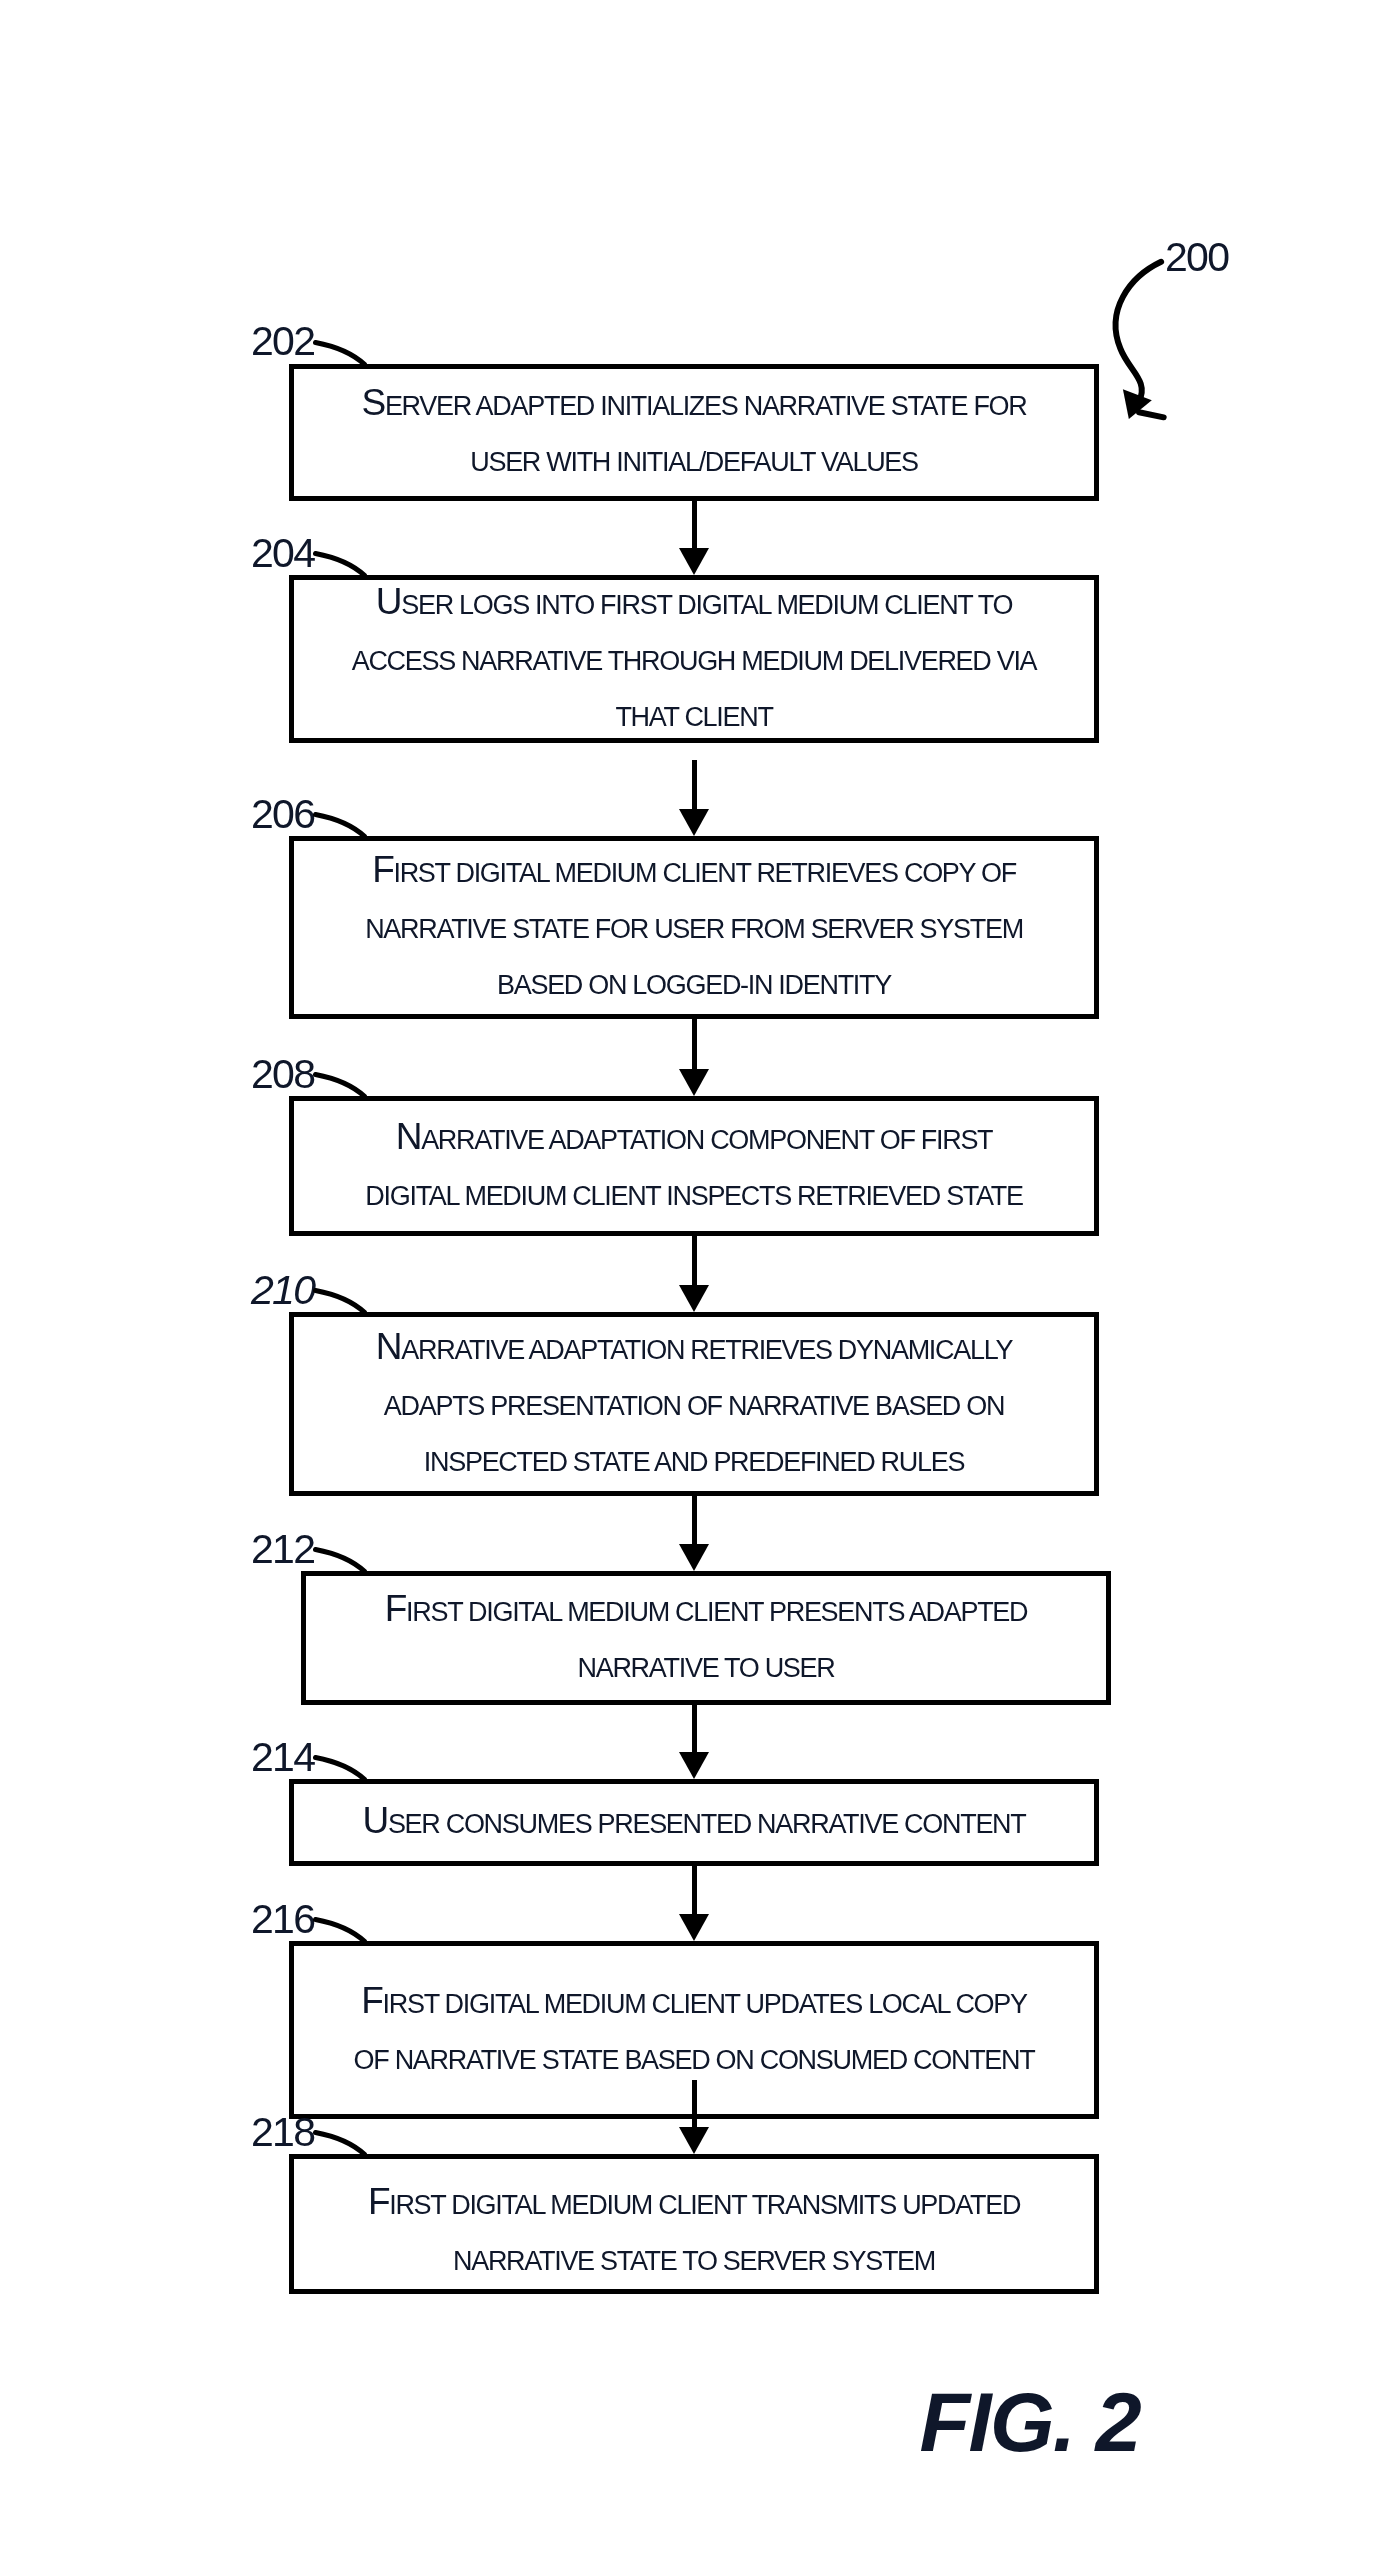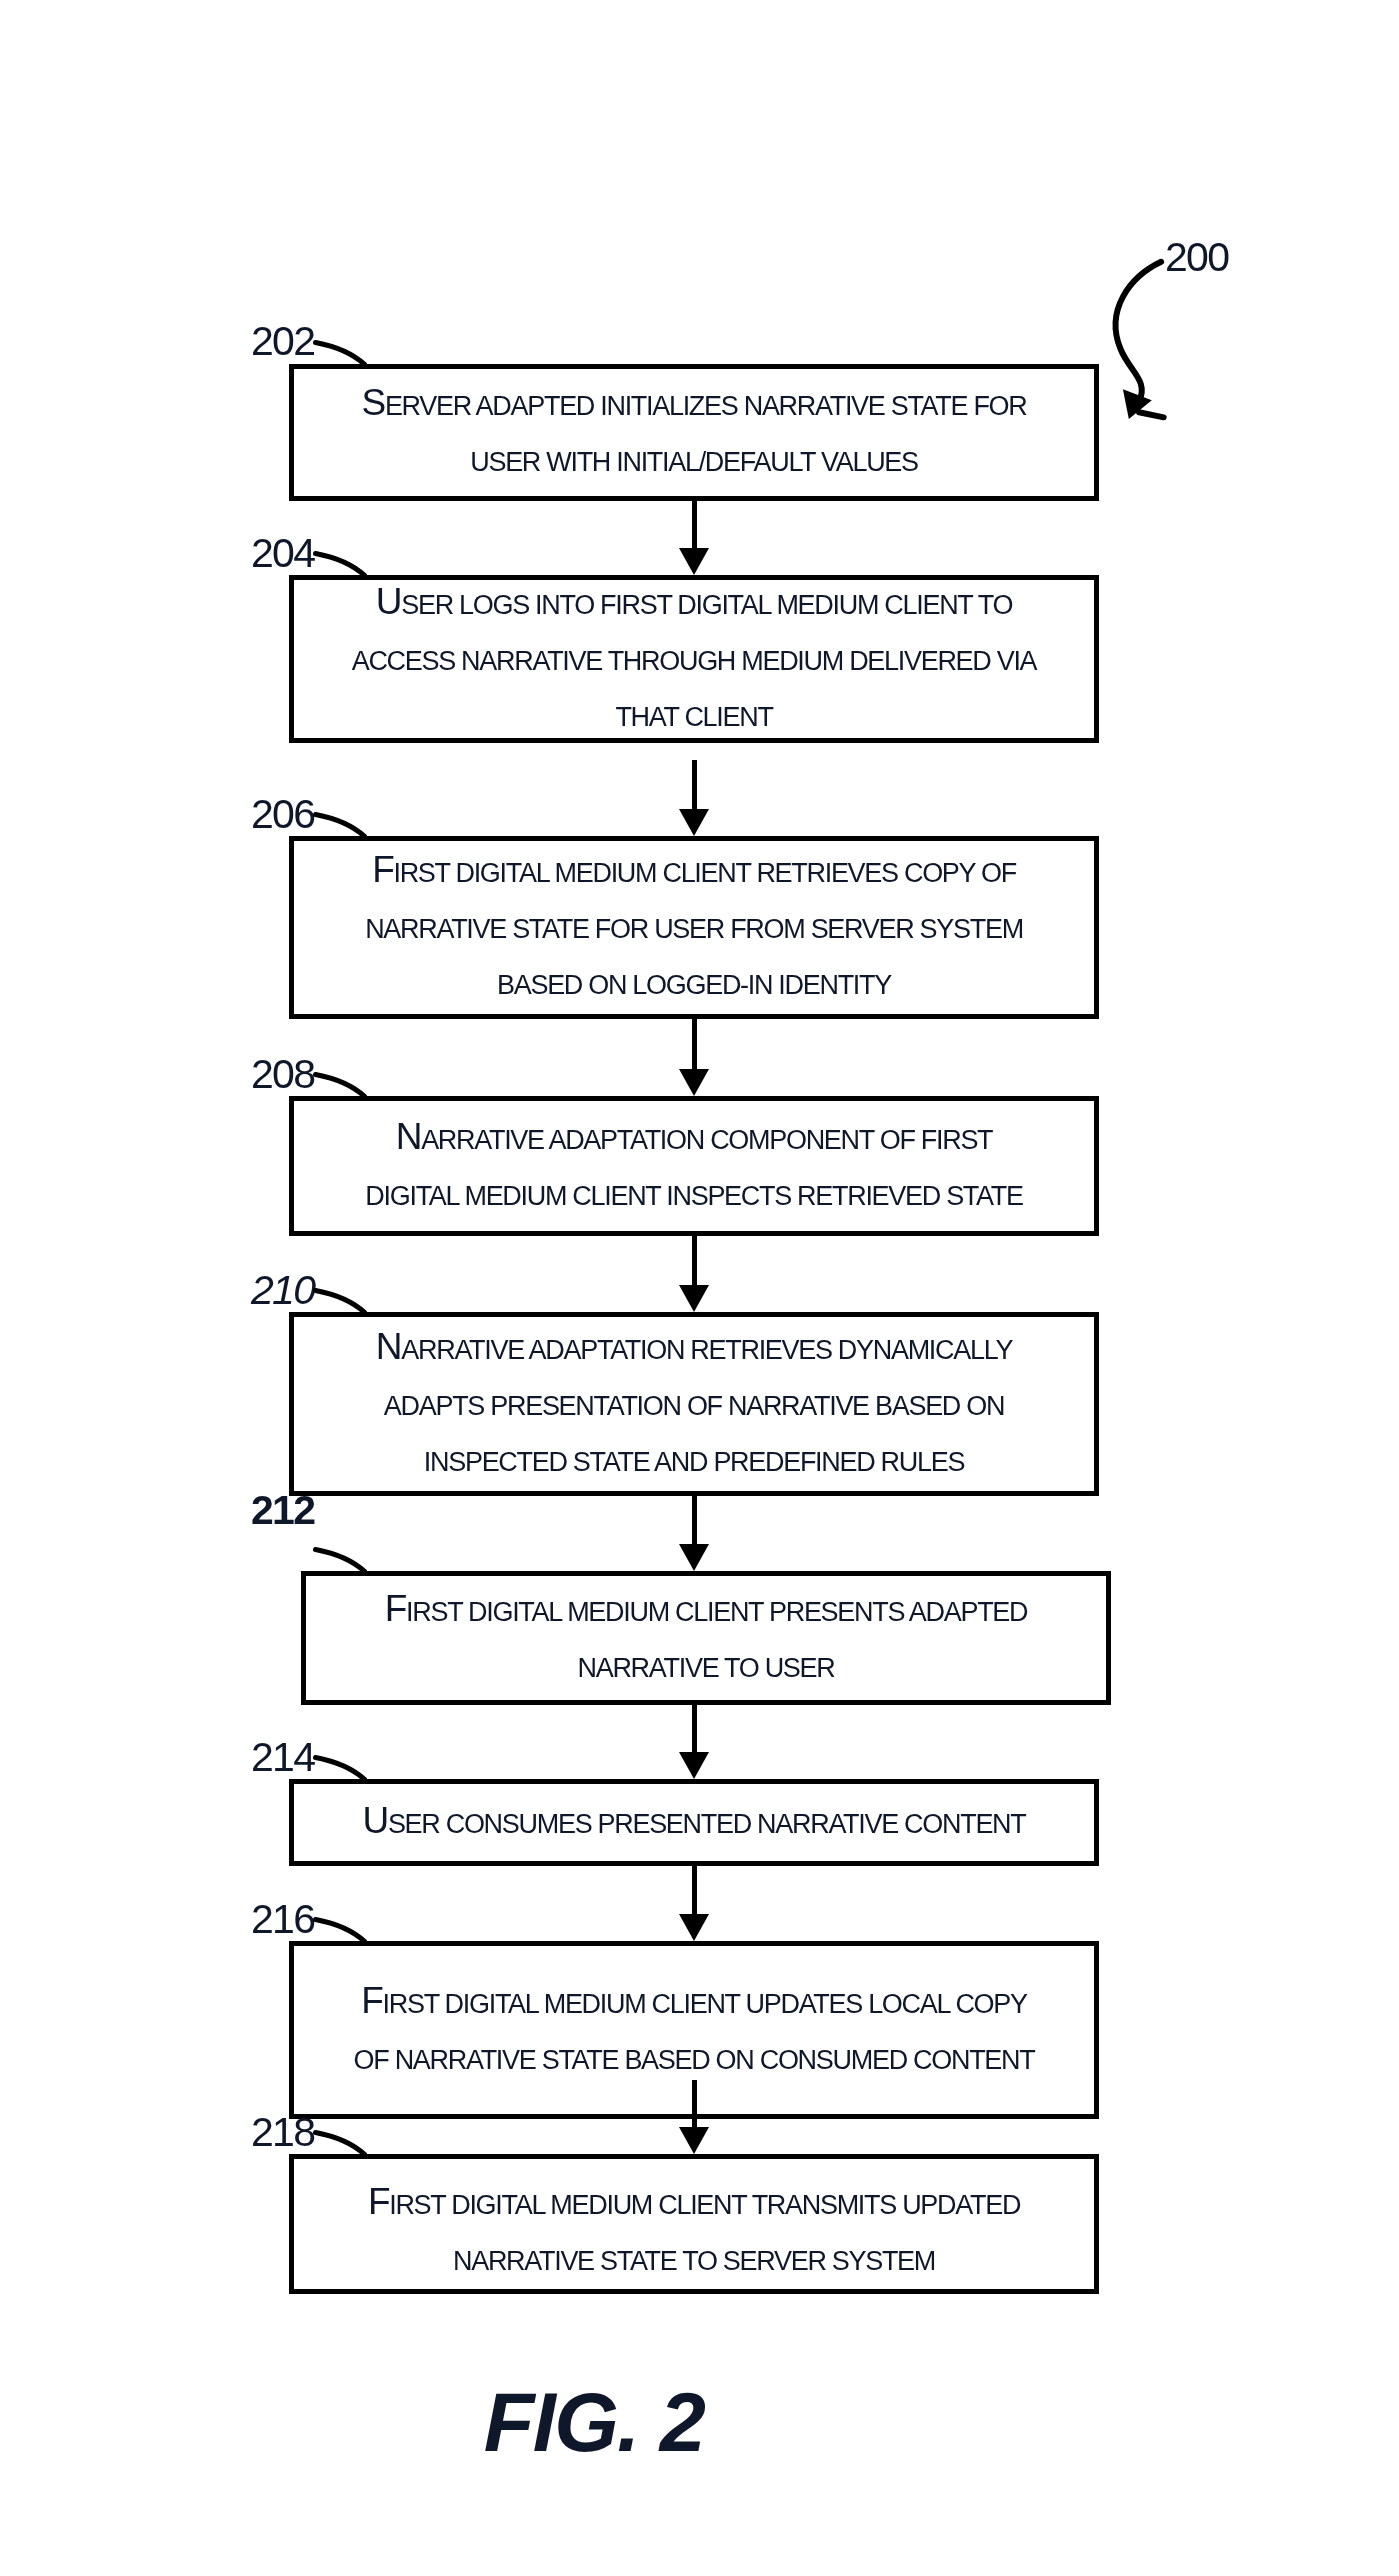--- a/index.html
+++ b/index.html
@@ -50,21 +50,21 @@
 
   
   .ref {
     position: absolute;
     left: 251px;
     font-size: 41px;
     line-height: 36px;
     letter-spacing: -1.7px;
   }
   .r0 { top: 323px; }  .r1 { top: 535px; }  .r2 { top: 796px; }
-  .r3 { top: 1056px; } .r4 { top: 1272px; font-style: italic; } .r5 { top: 1492px; font-weight: bold; }
+  .r3 { top: 1056px; } .r4 { top: 1272px; font-style: italic; } .r5 { top: 1531px; }
   .r6 { top: 1739px; } .r7 { top: 1901px; } .r8 { top: 2114px; }
 
   
   .hook { position: absolute; left: 313px; width: 54px; height: 27px; }
   .h0 { top: 340px; }  .h1 { top: 551px; }  .h2 { top: 812px; }
   .h3 { top: 1072px; } .h4 { top: 1288px; } .h5 { top: 1547px; }
   .h6 { top: 1755px; } .h7 { top: 1917px; } .h8 { top: 2130px; }
 
   
   .arrow { position: absolute; left: 679px; width: 31px; }
@@ -95,26 +95,25 @@
     left: 1165px; top: 239px;
     font-size: 41px; line-height: 36px; letter-spacing: -1.7px;
   }
   .squiggle { position: absolute; left: 1081px; top: 255px; width: 145px; height: 170px; }
 
   
   .fig-caption {
     position: absolute;
     top: 2375px; left: 0;
     width: 1140px;
-    text-align: center;
+    text-align: right;
     font-size: 83px;
     font-weight: bold;
     font-style: italic;
     letter-spacing: -1.7px;
-    margin-left: 24px;
   }
 </style>
 </head>
 <body>
 
 <div id="page">
 
   <div class="fig-ref">200</div>
   <svg class="squiggle" viewBox="0 0 170 200">
     <path d="M94,8 C56,26 28,66 46,110 C56,136 80,148 68,172" fill="none" stroke="#000" stroke-width="7" stroke-linecap="round"></path>

